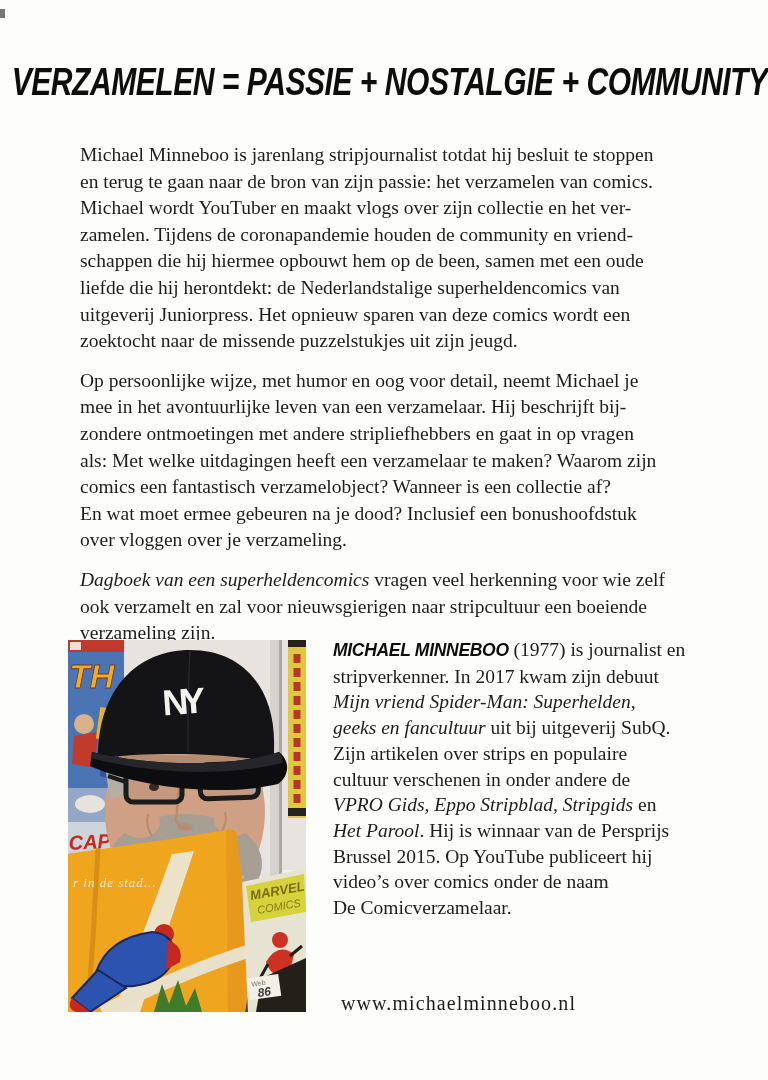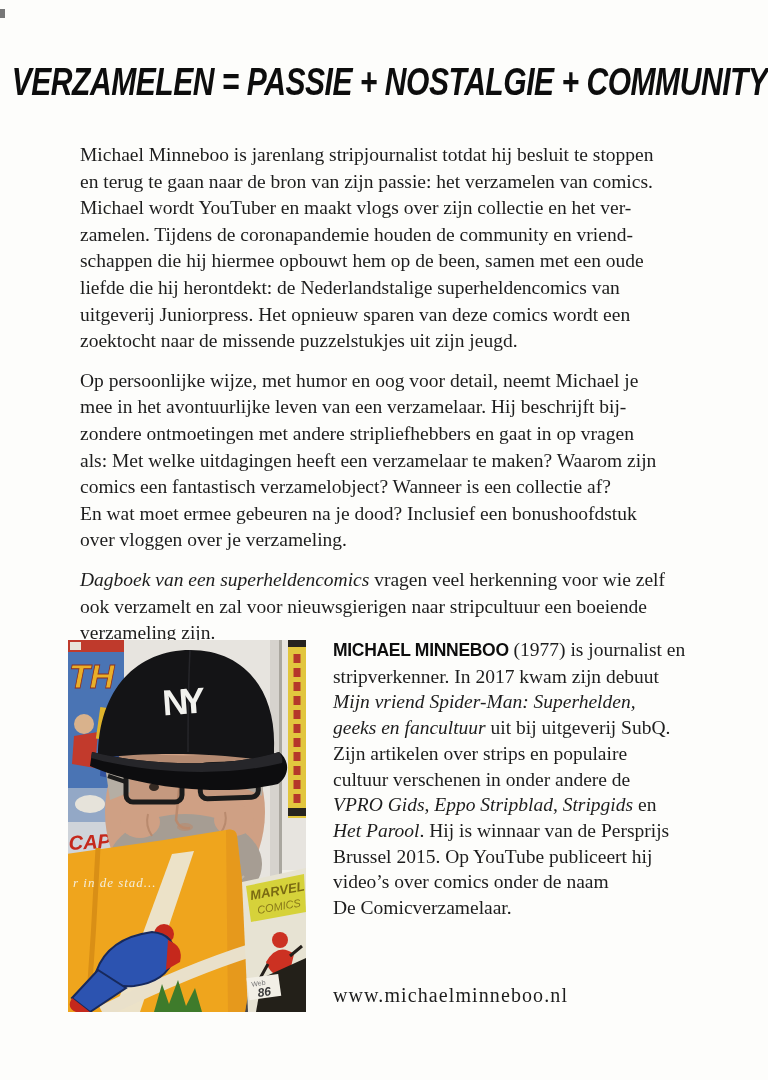--- a/index.html
+++ b/index.html
@@ -26,30 +26,30 @@
     white-space:nowrap;
   }
 
   .body-copy { position:absolute; left:68px; top:142px; width:660px; font-size:19.5px; line-height:26.6px;margin-left:12px; }
   .body-copy p { margin:0 0 13px 0; white-space:nowrap; }
 
   .seg-n { font-style:normal; }
   .seg-i { font-style:italic; }
   .seg-b {
     font-family:"Liberation Sans", sans-serif;
-    font-weight:bold; 
+    font-weight:bold; font-style:italic;
     font-size:17.5px; letter-spacing:-0.3px;
     color:#0d0d0d;
   }
 
   .photo { position:absolute; left:68px; top:640px; width:238px; height:372px; display:block; }
 
   .bio { position:absolute; left:333px; top:637px; width:392px; font-size:19.5px; line-height:25.7px; white-space:nowrap; }
 
-  .website { position:absolute; left:333px; top:984px; margin:0; font-size:20px; letter-spacing:1.1px; color:#1d1d1d;text-align:center; }
+  .website { position:absolute; left:333px; top:984px; margin:8px; font-size:20px; letter-spacing:1.1px; color:#1d1d1d;text-align:center; }
 
   svg text { font-family:"Liberation Sans", sans-serif; }
   .svg-serif { font-family:"Liberation Serif", serif; }
 </style>
 </head>
 <body>
 
 <div class="page">
 
   <div class="corner-mark"></div>

